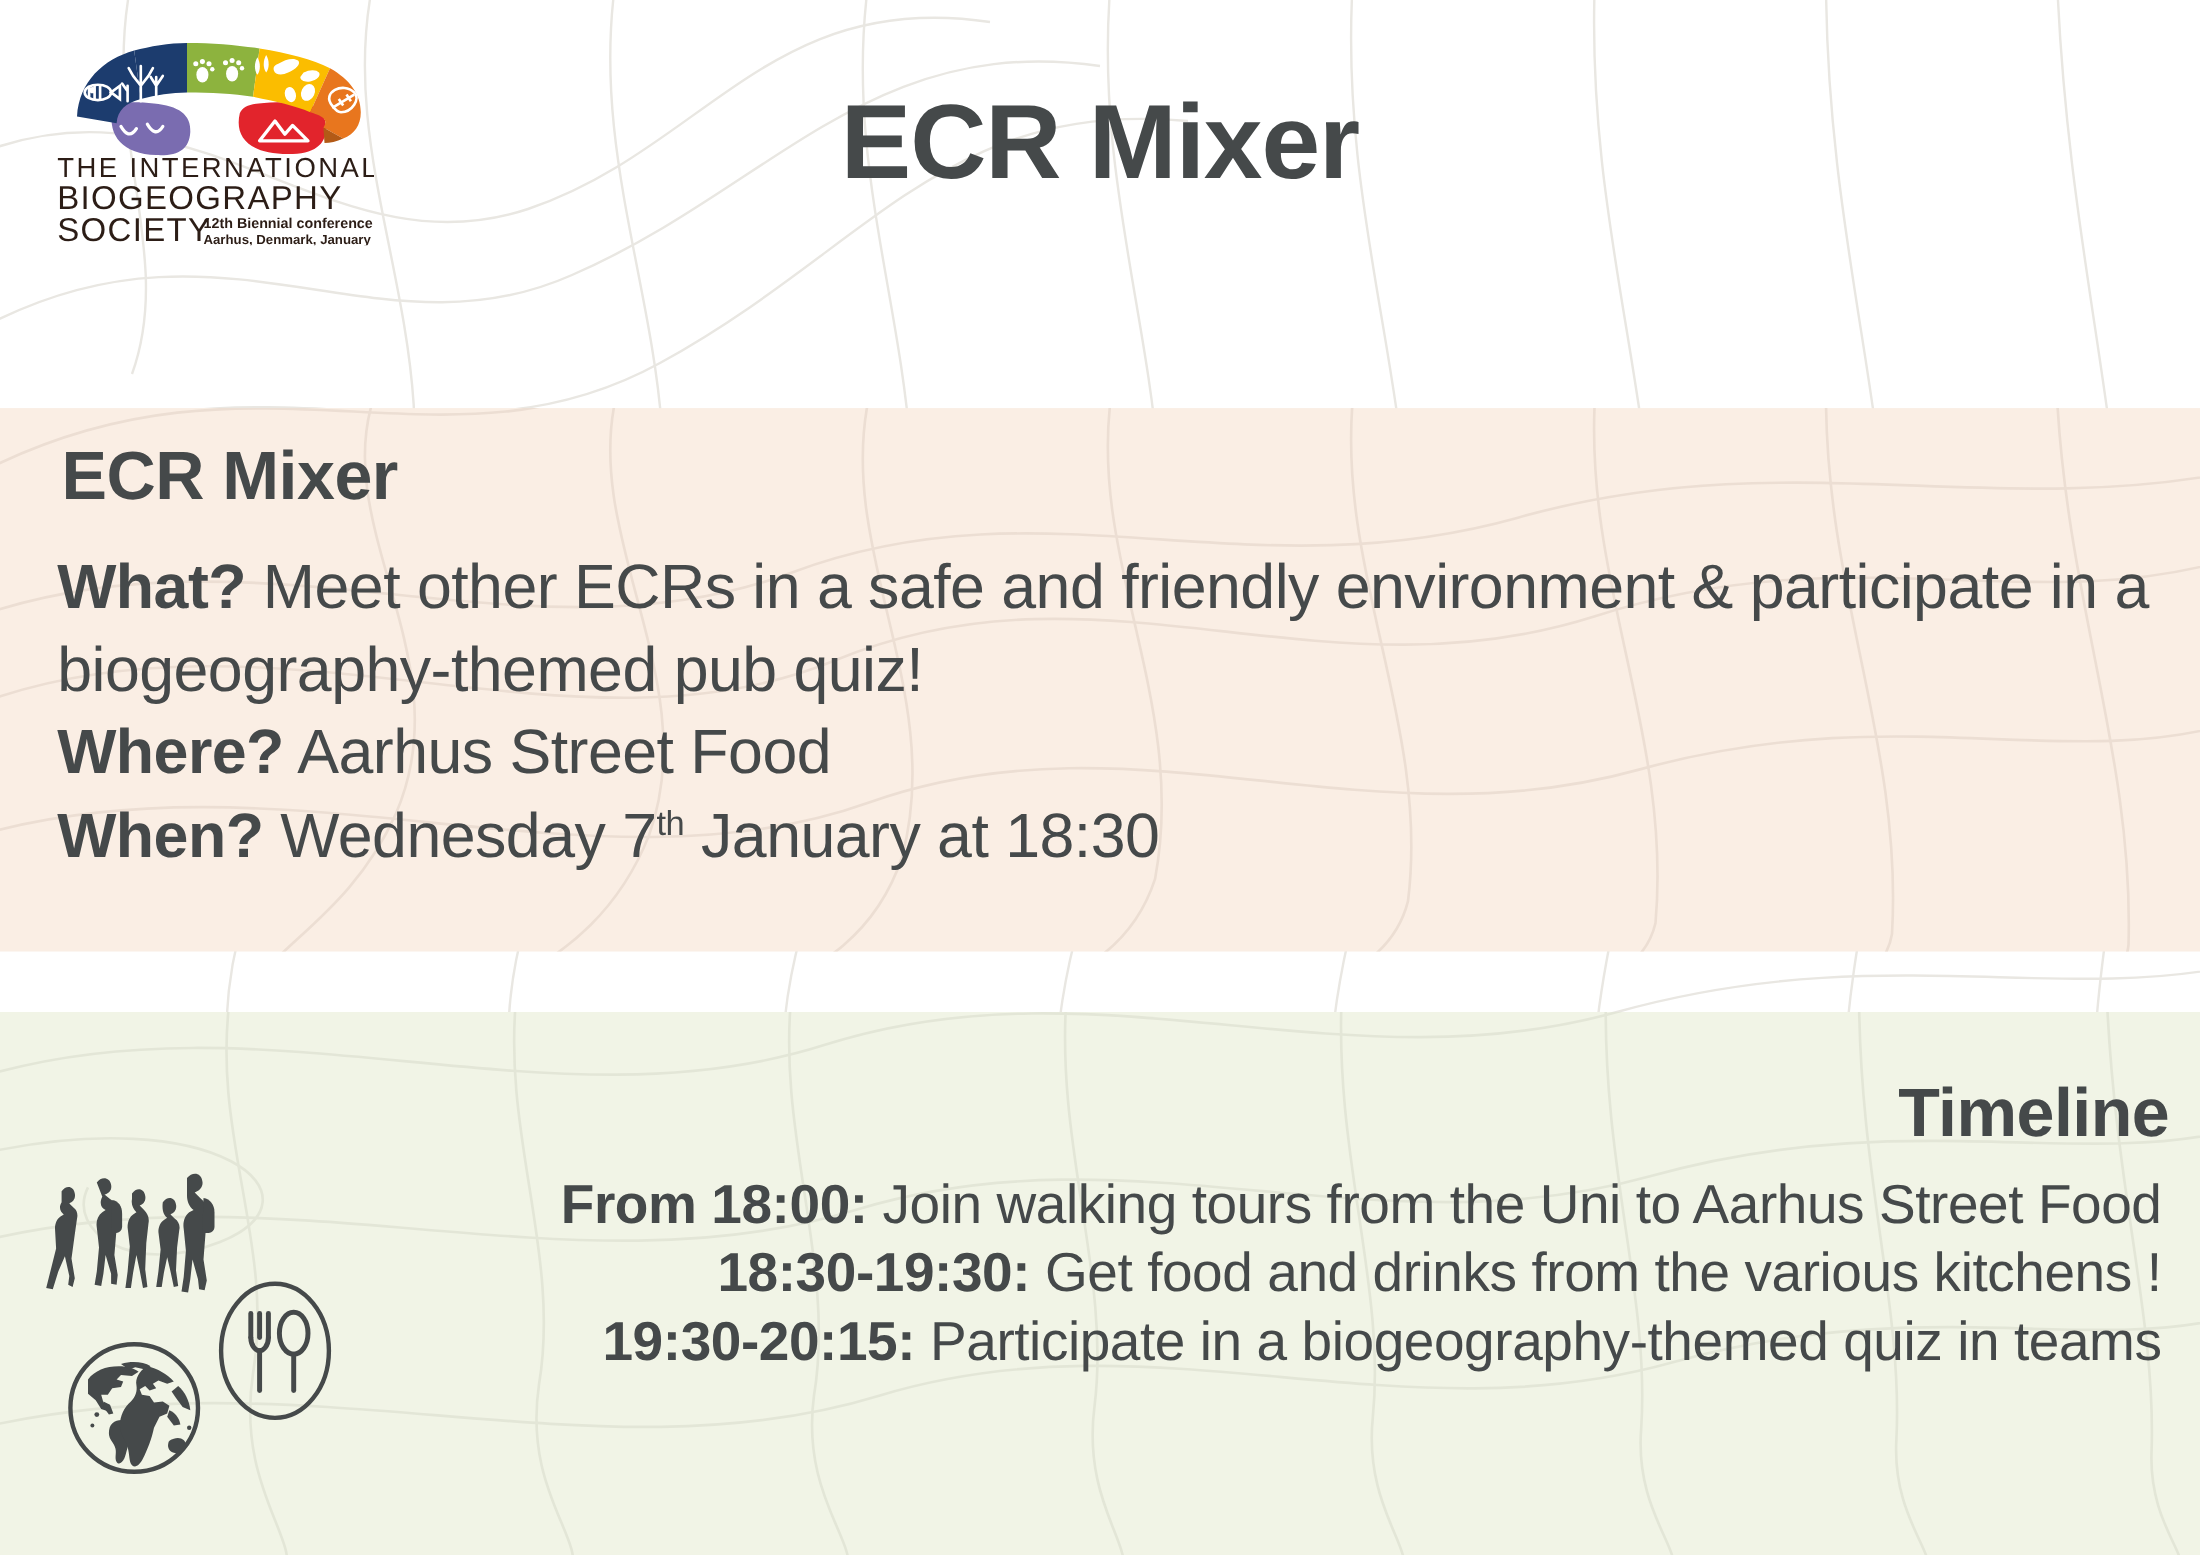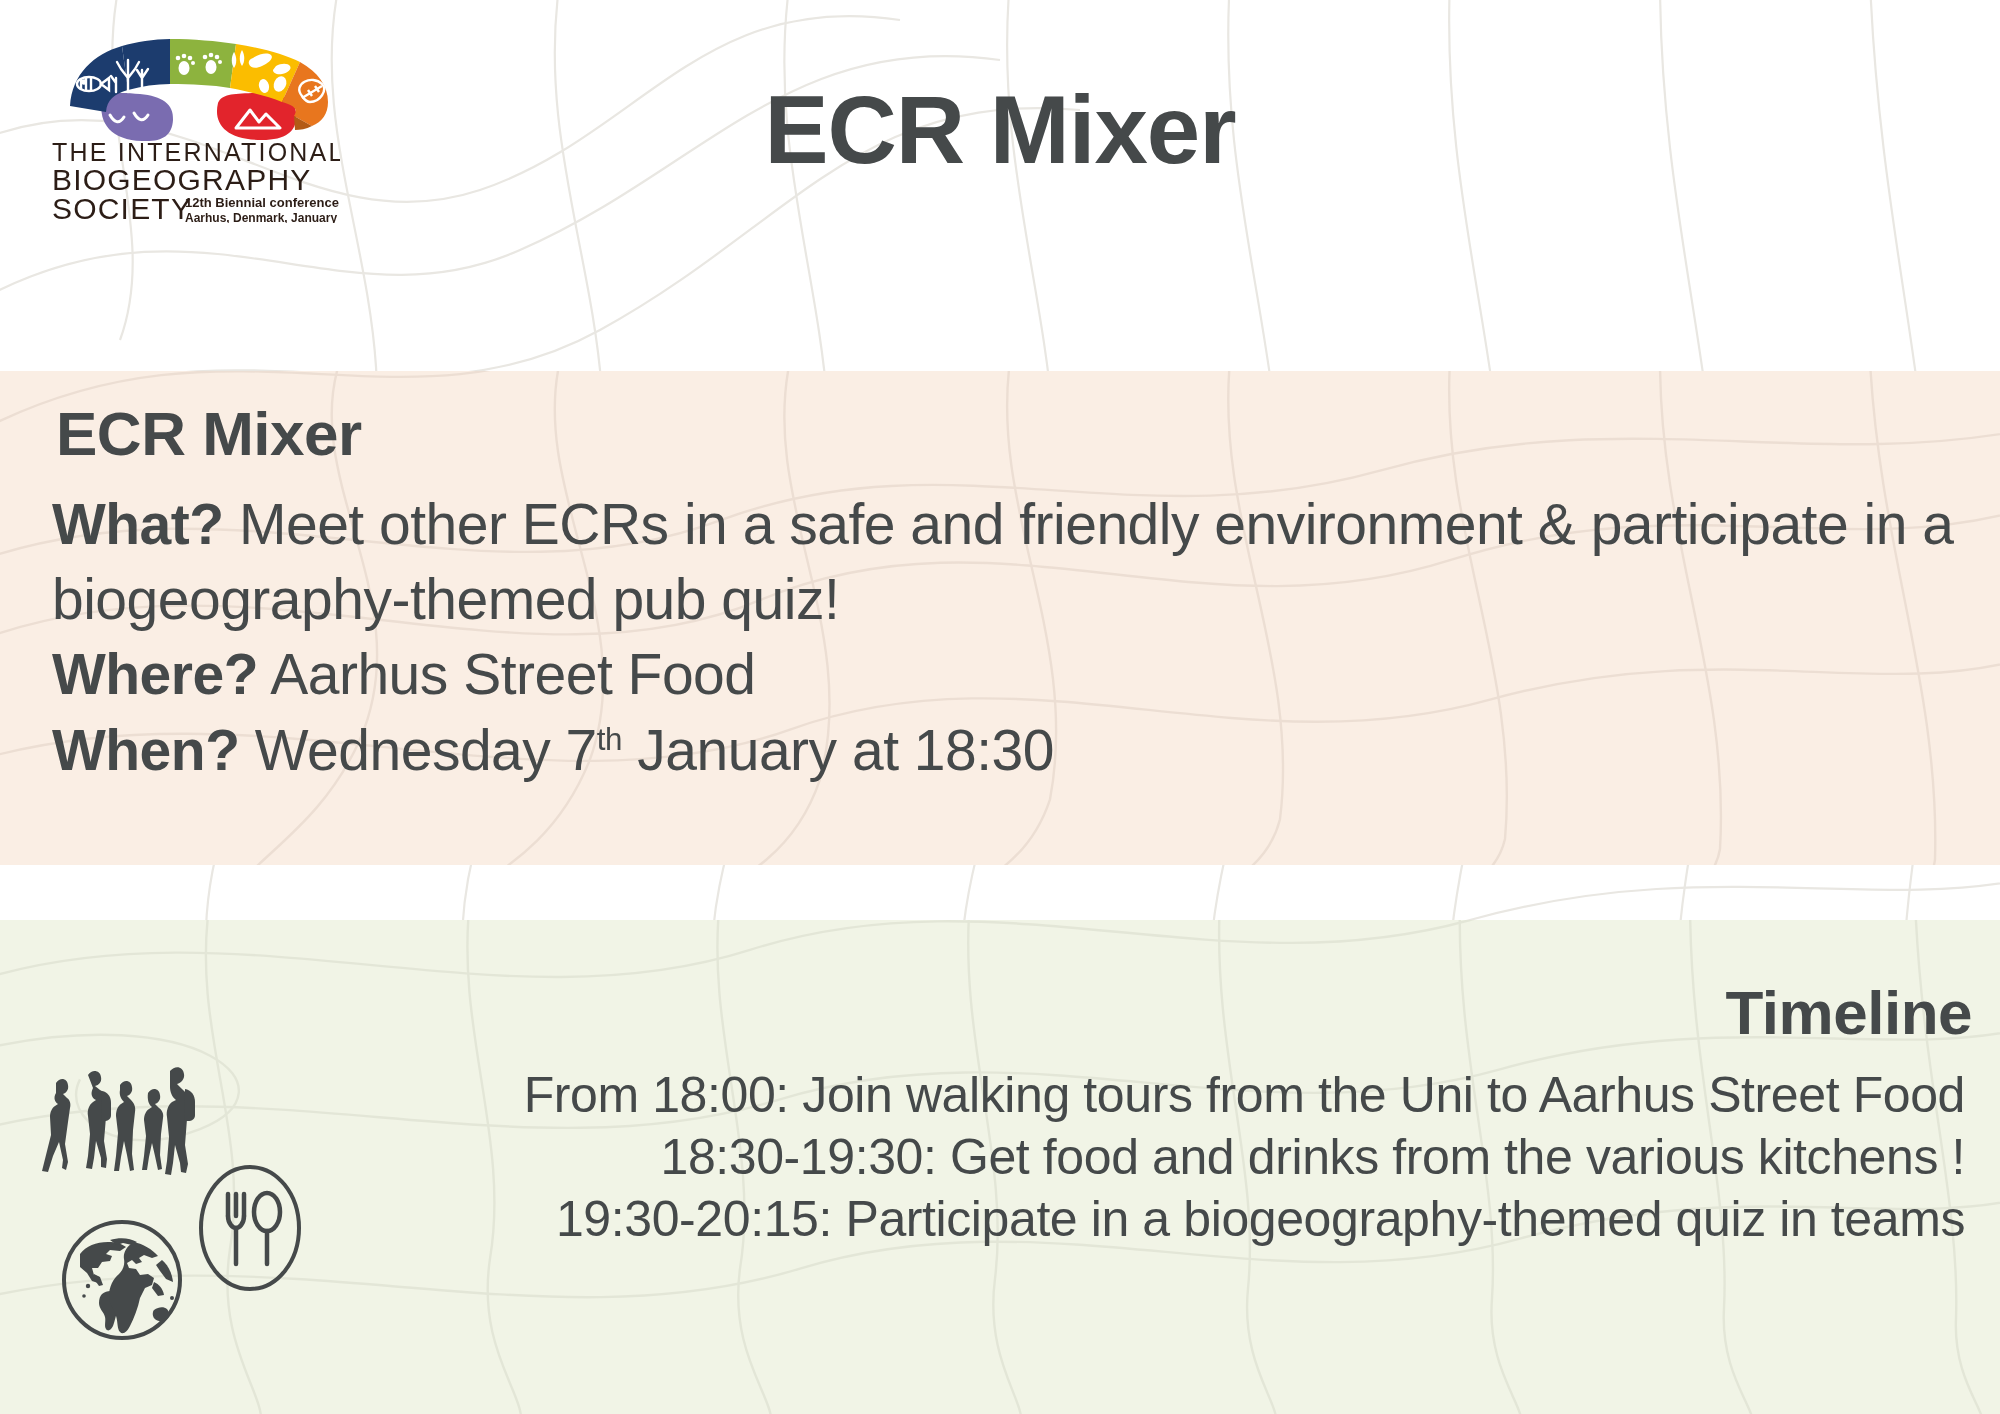--- a/index.html
+++ b/index.html
@@ -36,40 +36,40 @@
   .logo{position:absolute;left:50px;top:28px;width:290px;height:195px;z-index:4;text-align:center;}
   .logo svg{display:block;}
 
   
   .peach-content{position:absolute;left:0;top:371px;width:2000px;height:494px;z-index:3;}
   .section-title{
     position:absolute;left:56px;top:32px;
     font-size:62px;font-weight:bold;color:#45494a;letter-spacing:-0.5px;line-height:1;
   }
   .info-block{
-    position:absolute;left:52px;top:116px;width:1905px;
+    position:absolute;left:52px;top:126px;width:1905px;
     font-size:57px;line-height:1.32;color:#45494a;letter-spacing:-0.5px;
   }
   .info-block b{font-weight:bold;}
   .info-block sup{font-size:0.55em;vertical-align:super;line-height:0;}
   .info-line{display:block;}
 
   
   .green-content{position:absolute;left:0;top:920px;width:2000px;height:494px;z-index:3;margin-top:48px;}
   .timeline-title{
     position:absolute;right:28px;top:14px;
     font-size:62px;font-weight:bold;color:#45494a;letter-spacing:-0.5px;line-height:1;
   }
   .tl-rows{
     position:absolute;left:0;top:96px;width:1965px;
     text-align:right;
     font-size:50px;line-height:1.24;color:#45494a;letter-spacing:-0.4px;
   }
   .tl-row{display:block;white-space:nowrap;}
-  .tl-row b{font-weight:normal;}
+  .tl-row b{font-weight:bold;}
 
   
   .icon-people{position:absolute;left:38px;top:95px;width:160px;height:115px;z-index:5;}
   .icon-meal{position:absolute;left:198px;top:196px;width:105px;height:128px;z-index:5;}
   .icon-globe{position:absolute;left:58px;top:248px;width:128px;height:128px;z-index:5;}
   .icon-people svg,.icon-meal svg,.icon-globe svg{display:block;}
 </style>
 </head>
 <body>
 

